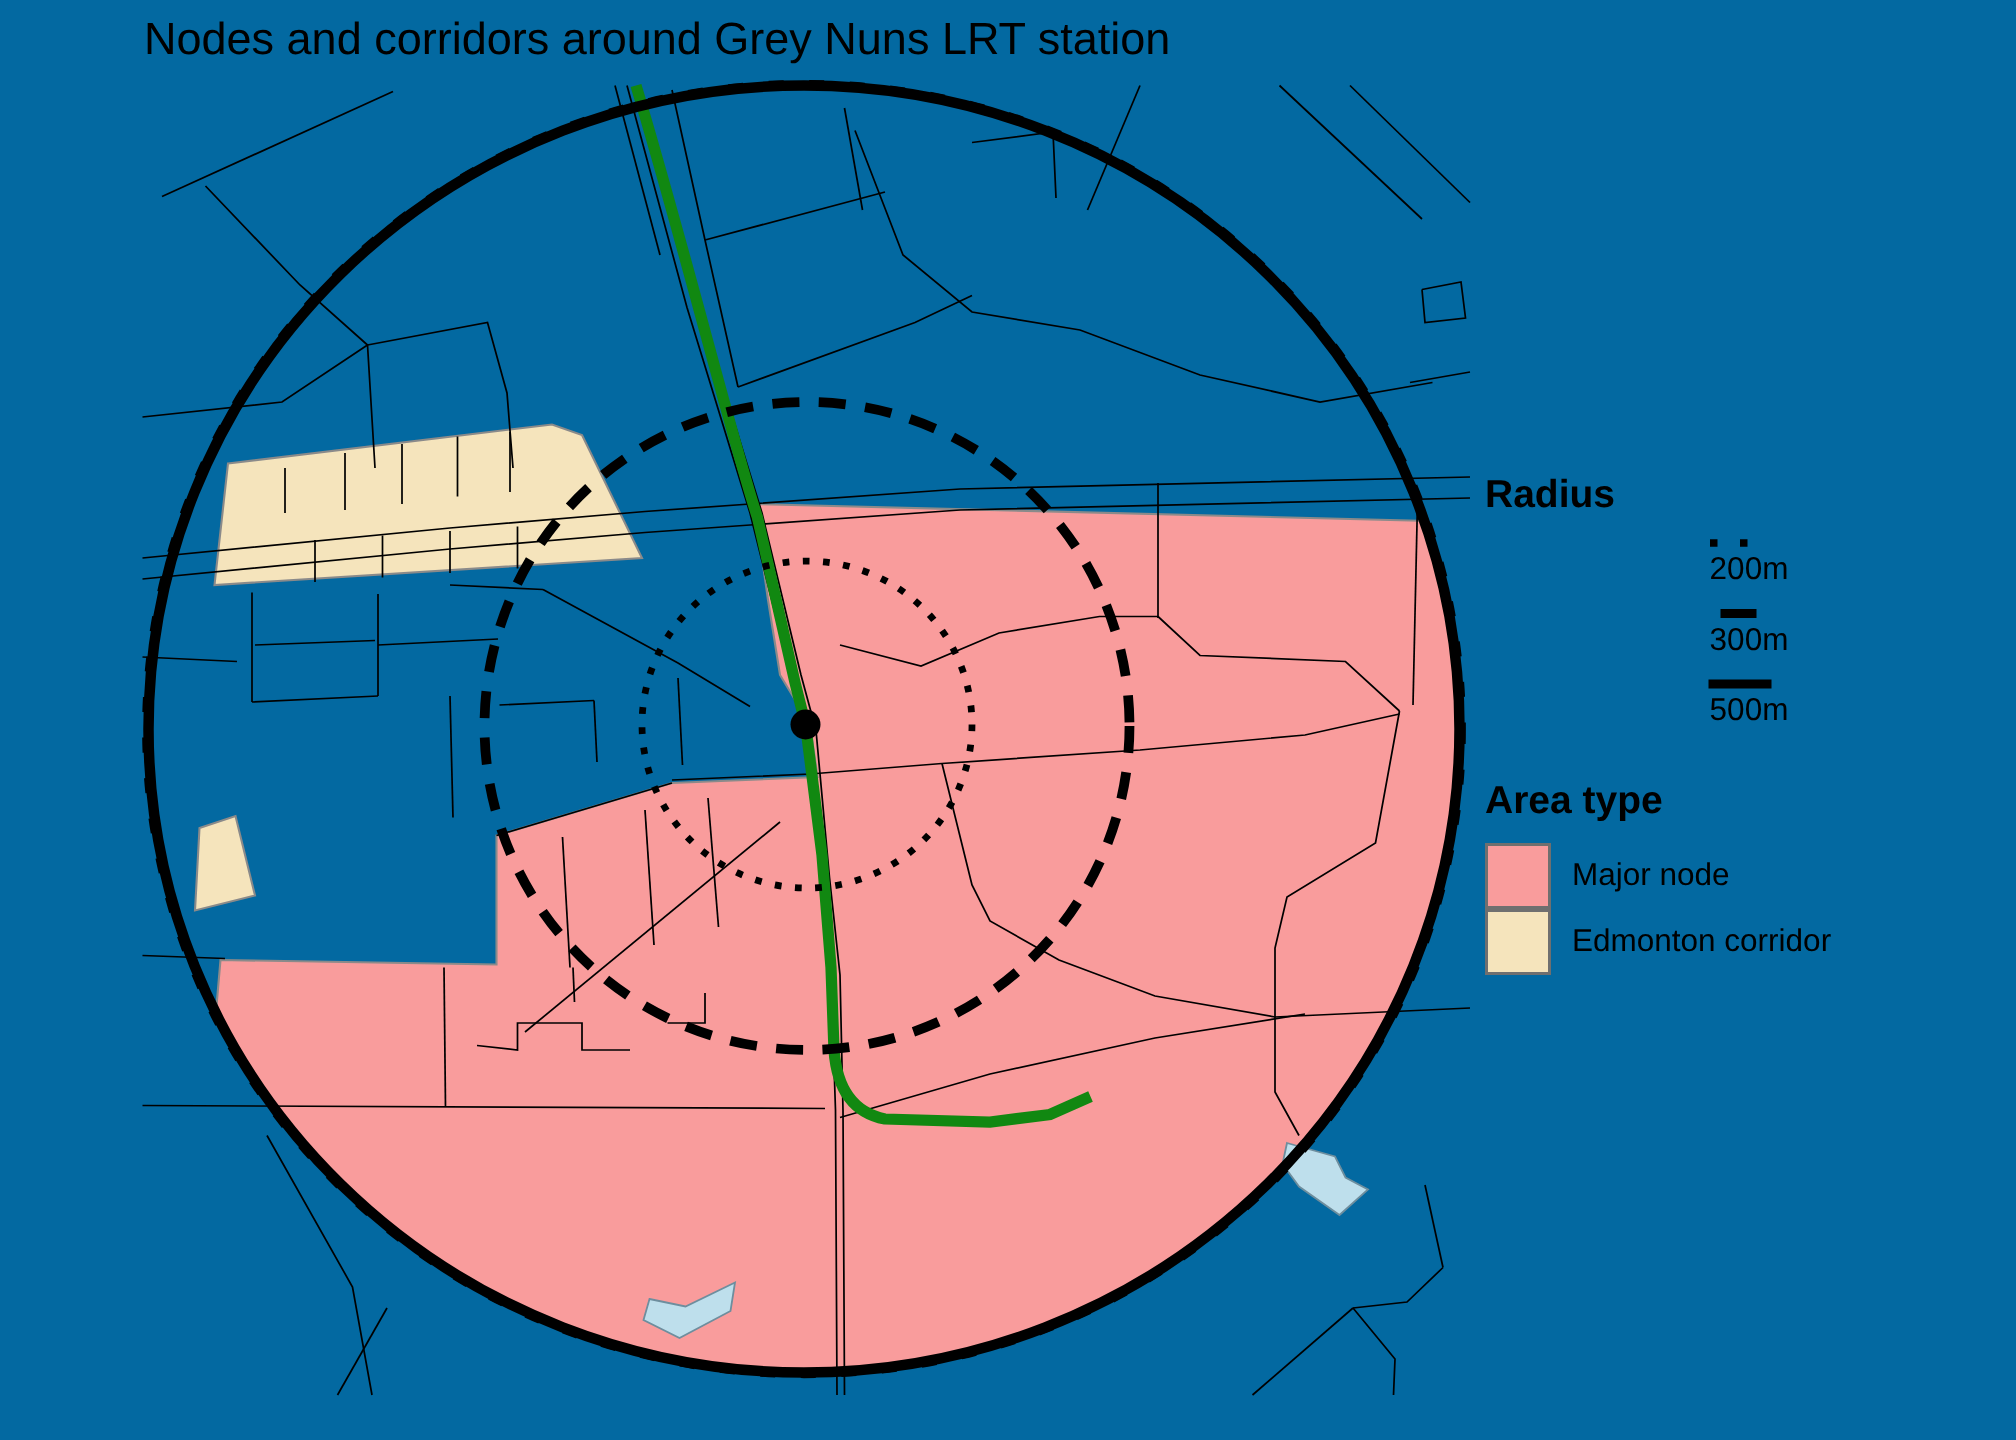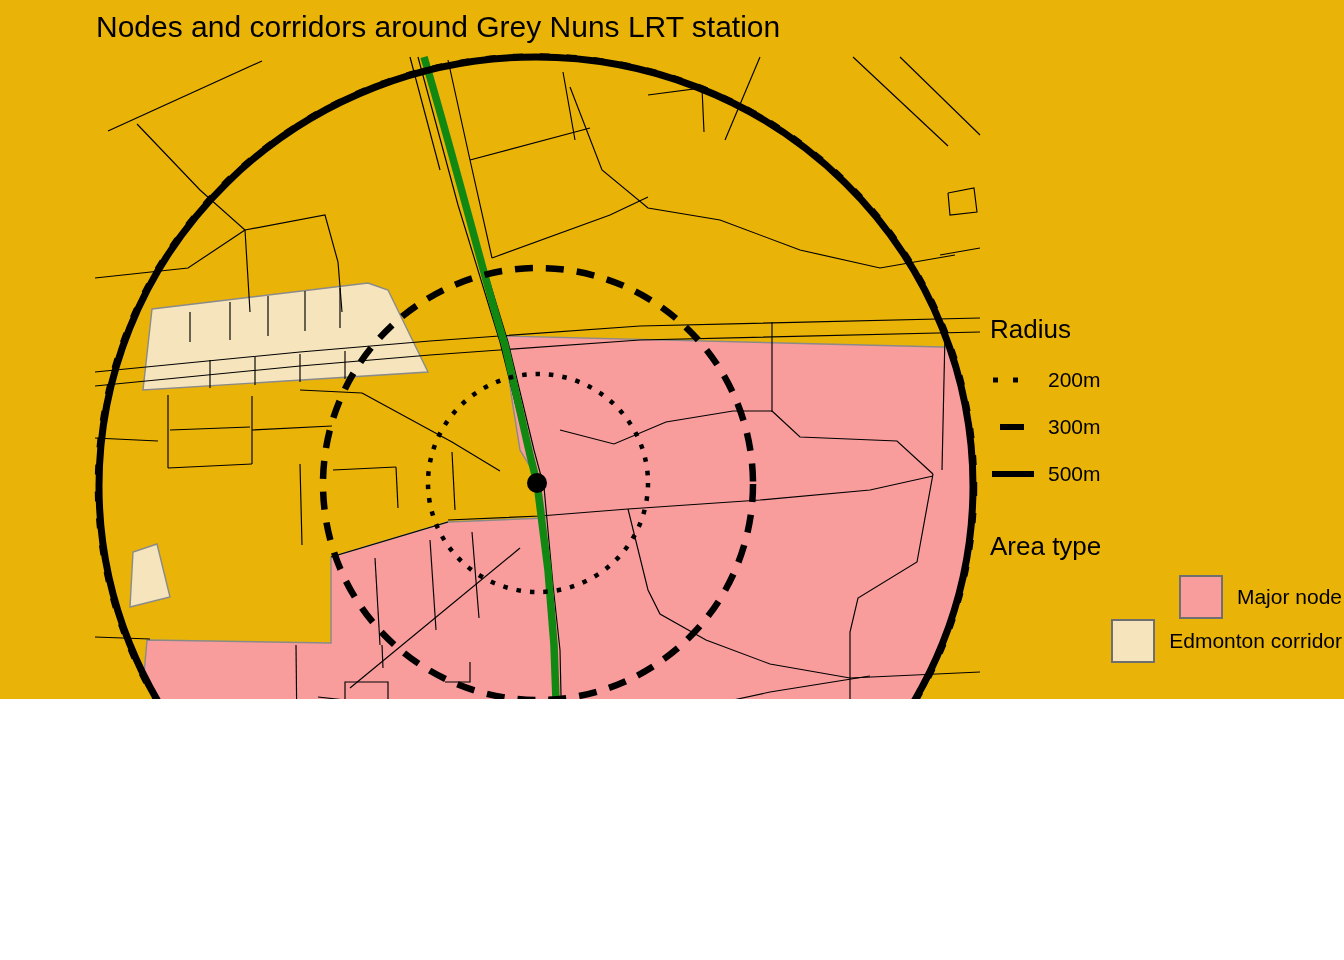--- a/index.html
+++ b/index.html
@@ -1,26 +1,26 @@
 <!DOCTYPE html>
 <html><head>
 <meta charset="utf-8">
 <style>
   html,body{margin:0;padding:0;background:#fff;}
   body{font-family:"Liberation Sans",sans-serif;color:#000;}
-  .canvas{position:relative;width:1344px;height:699px;background:#eab308;overflow:hidden;}
+  .canvas{position:relative;width:1344px;height:960px;background:#0369a1;overflow:hidden;}
   #map-svg{position:absolute;left:0;top:0;}
   .fig-title{position:absolute;left:96px;top:10px;margin:0;font-size:30px;font-weight:400;white-space:nowrap;}
   .legend{position:absolute;left:990px;top:314px;width:352px;}
-  .legend-title{font-size:26px;line-height:30px;margin:0 0 12px 0;}
-  .legend-title.area{margin-top:34px;margin-bottom:14px;}
-  .radius-row{display:flex;align-items:center;height:47px;}
+  .legend-title{font-size:26px;line-height:30px;margin:0 0 12px 0;font-weight:bold;}
+  .legend-title.area{margin-top:21px;margin-bottom:14px;}
+  .radius-row{display:flex;align-items:center;height:47px;flex-direction:column;}
   .radius-key{width:46px;height:12px;margin-right:12px;flex:none;}
   .radius-label{font-size:21px;}
-  .area-row{display:flex;align-items:center;height:44px;justify-content:flex-end;}
+  .area-row{display:flex;align-items:center;height:44px;}
   .swatch{width:44px;height:44px;border:2px solid #6f6f6f;box-sizing:border-box;margin-right:14px;flex:none;}
   .area-label{font-size:21px;}
   .caption{position:absolute;top:929px;right:367px;font-size:21px;white-space:nowrap;}
 </style>
 </head>
 <body>
 
 <div class="canvas">
   <svg id="map-svg" width="1344" height="960" viewBox="0 0 1344 960">
       <defs>

